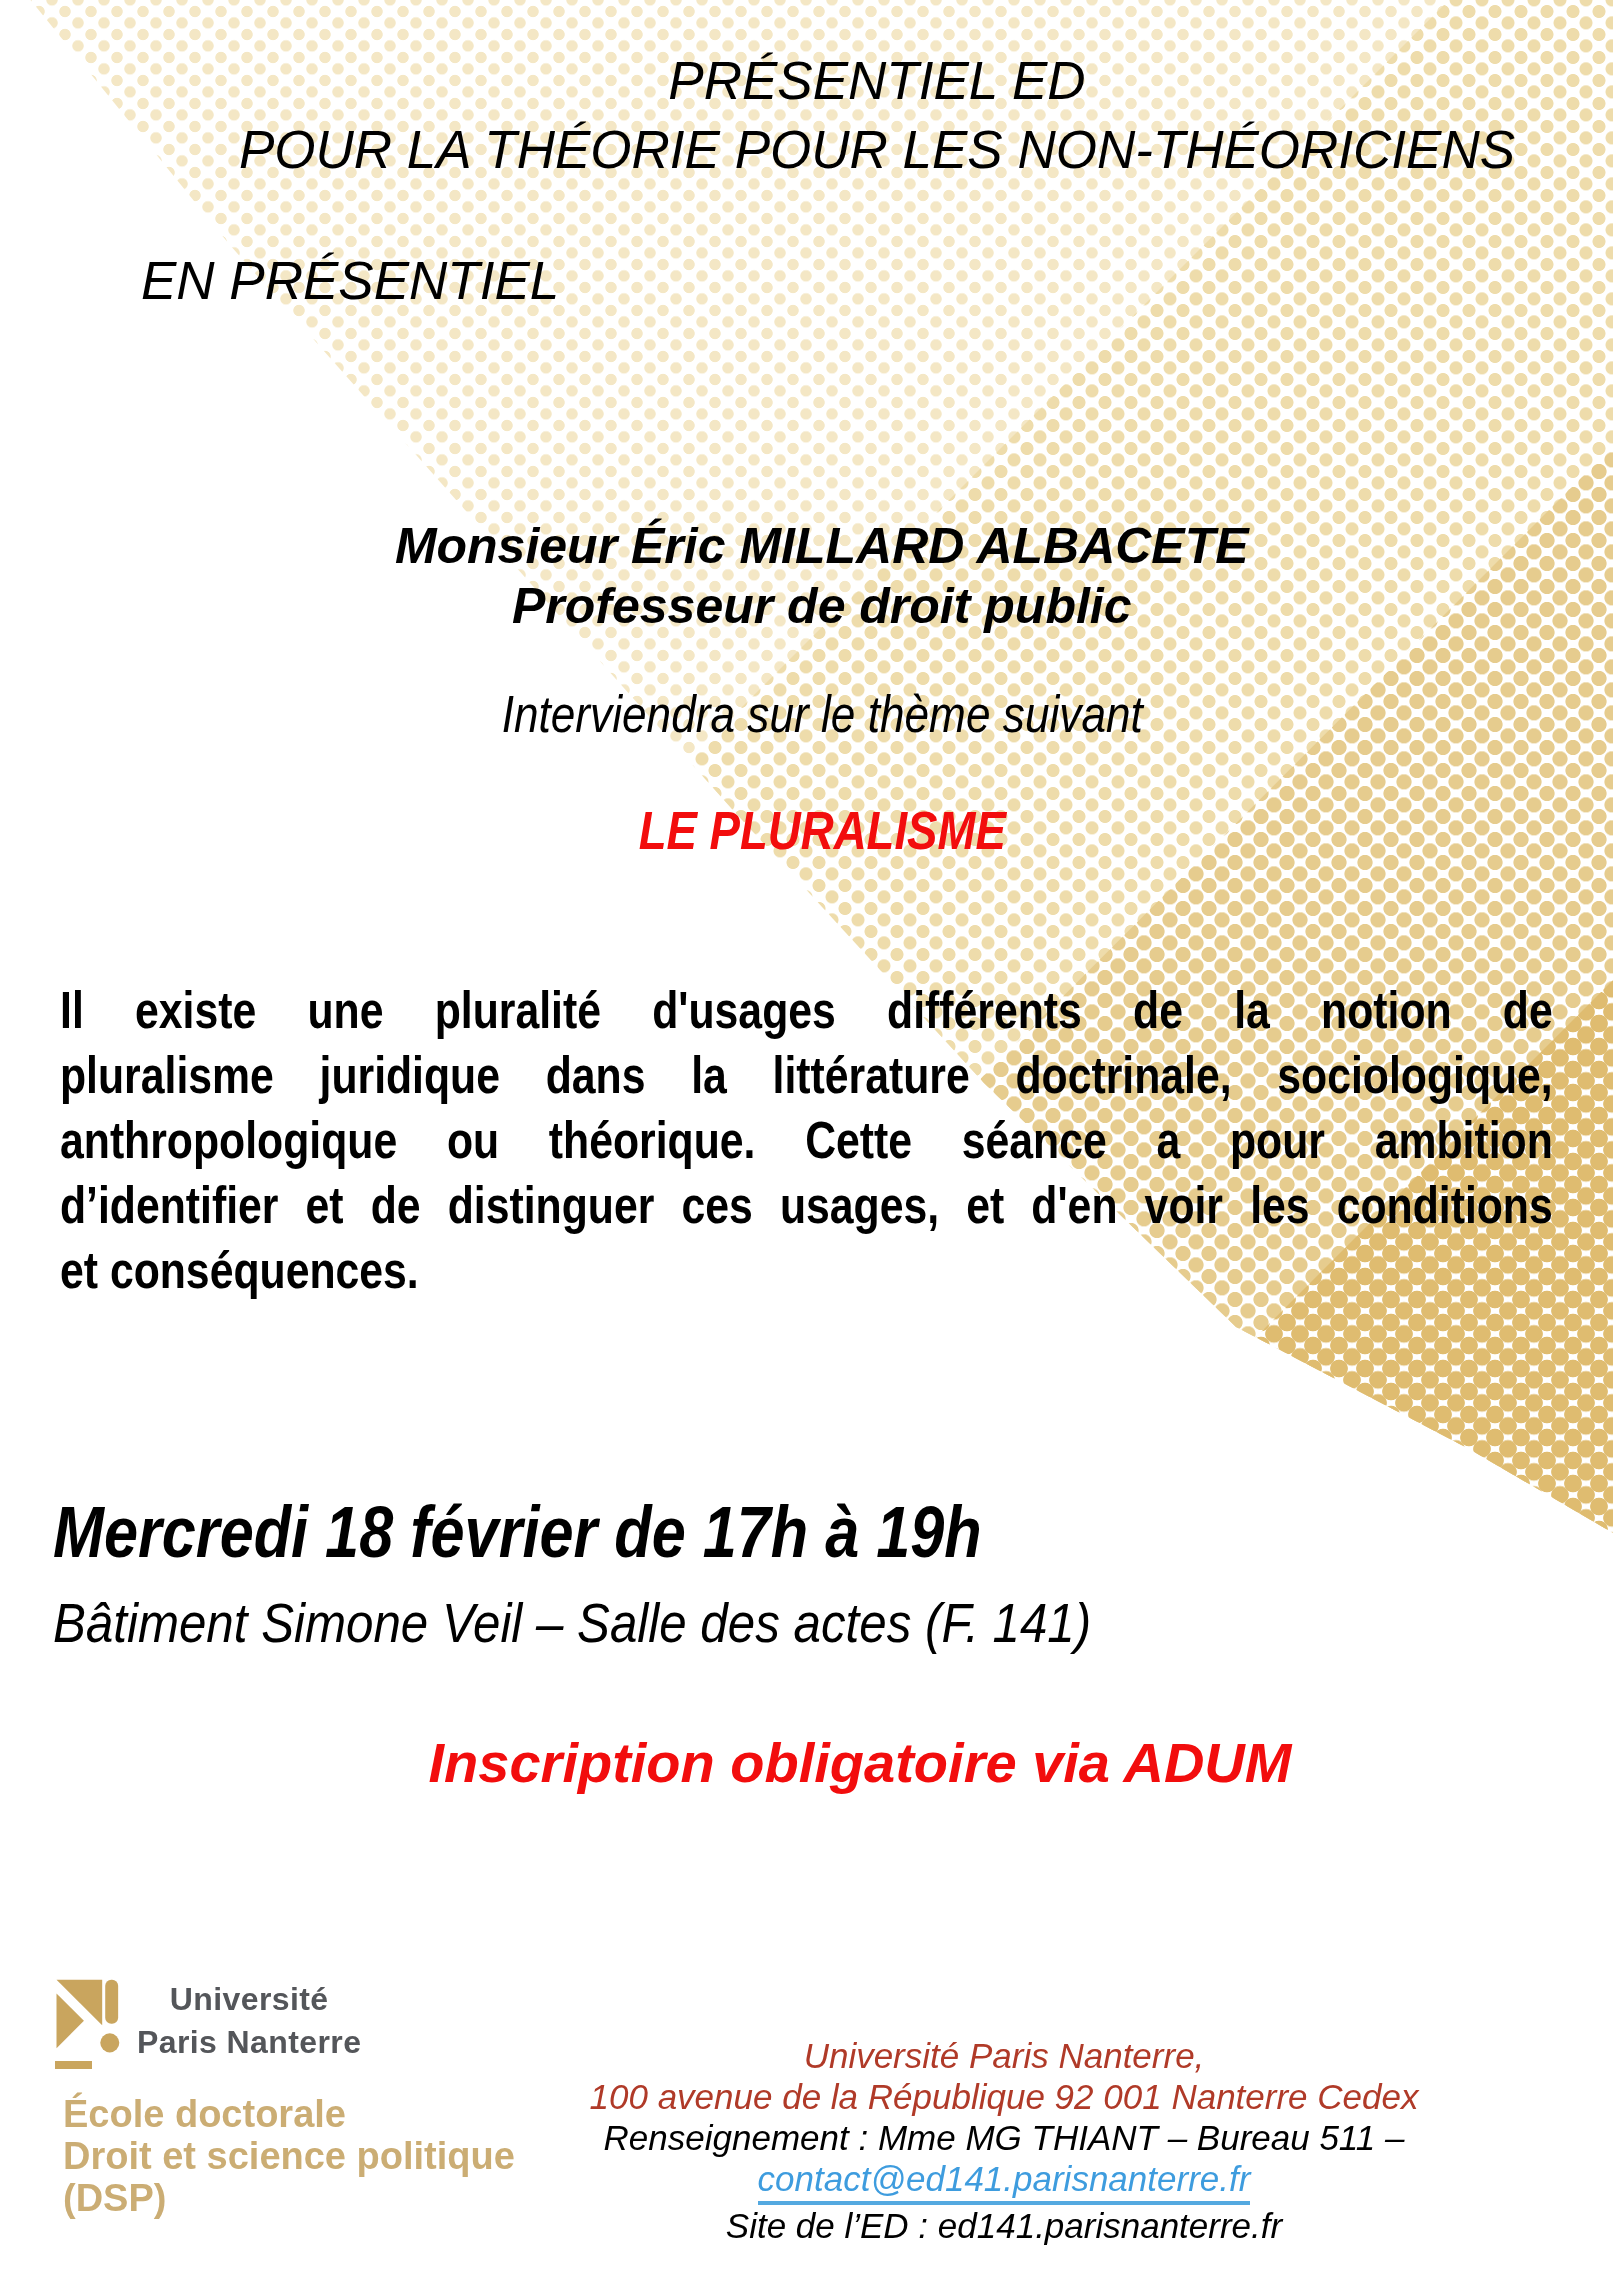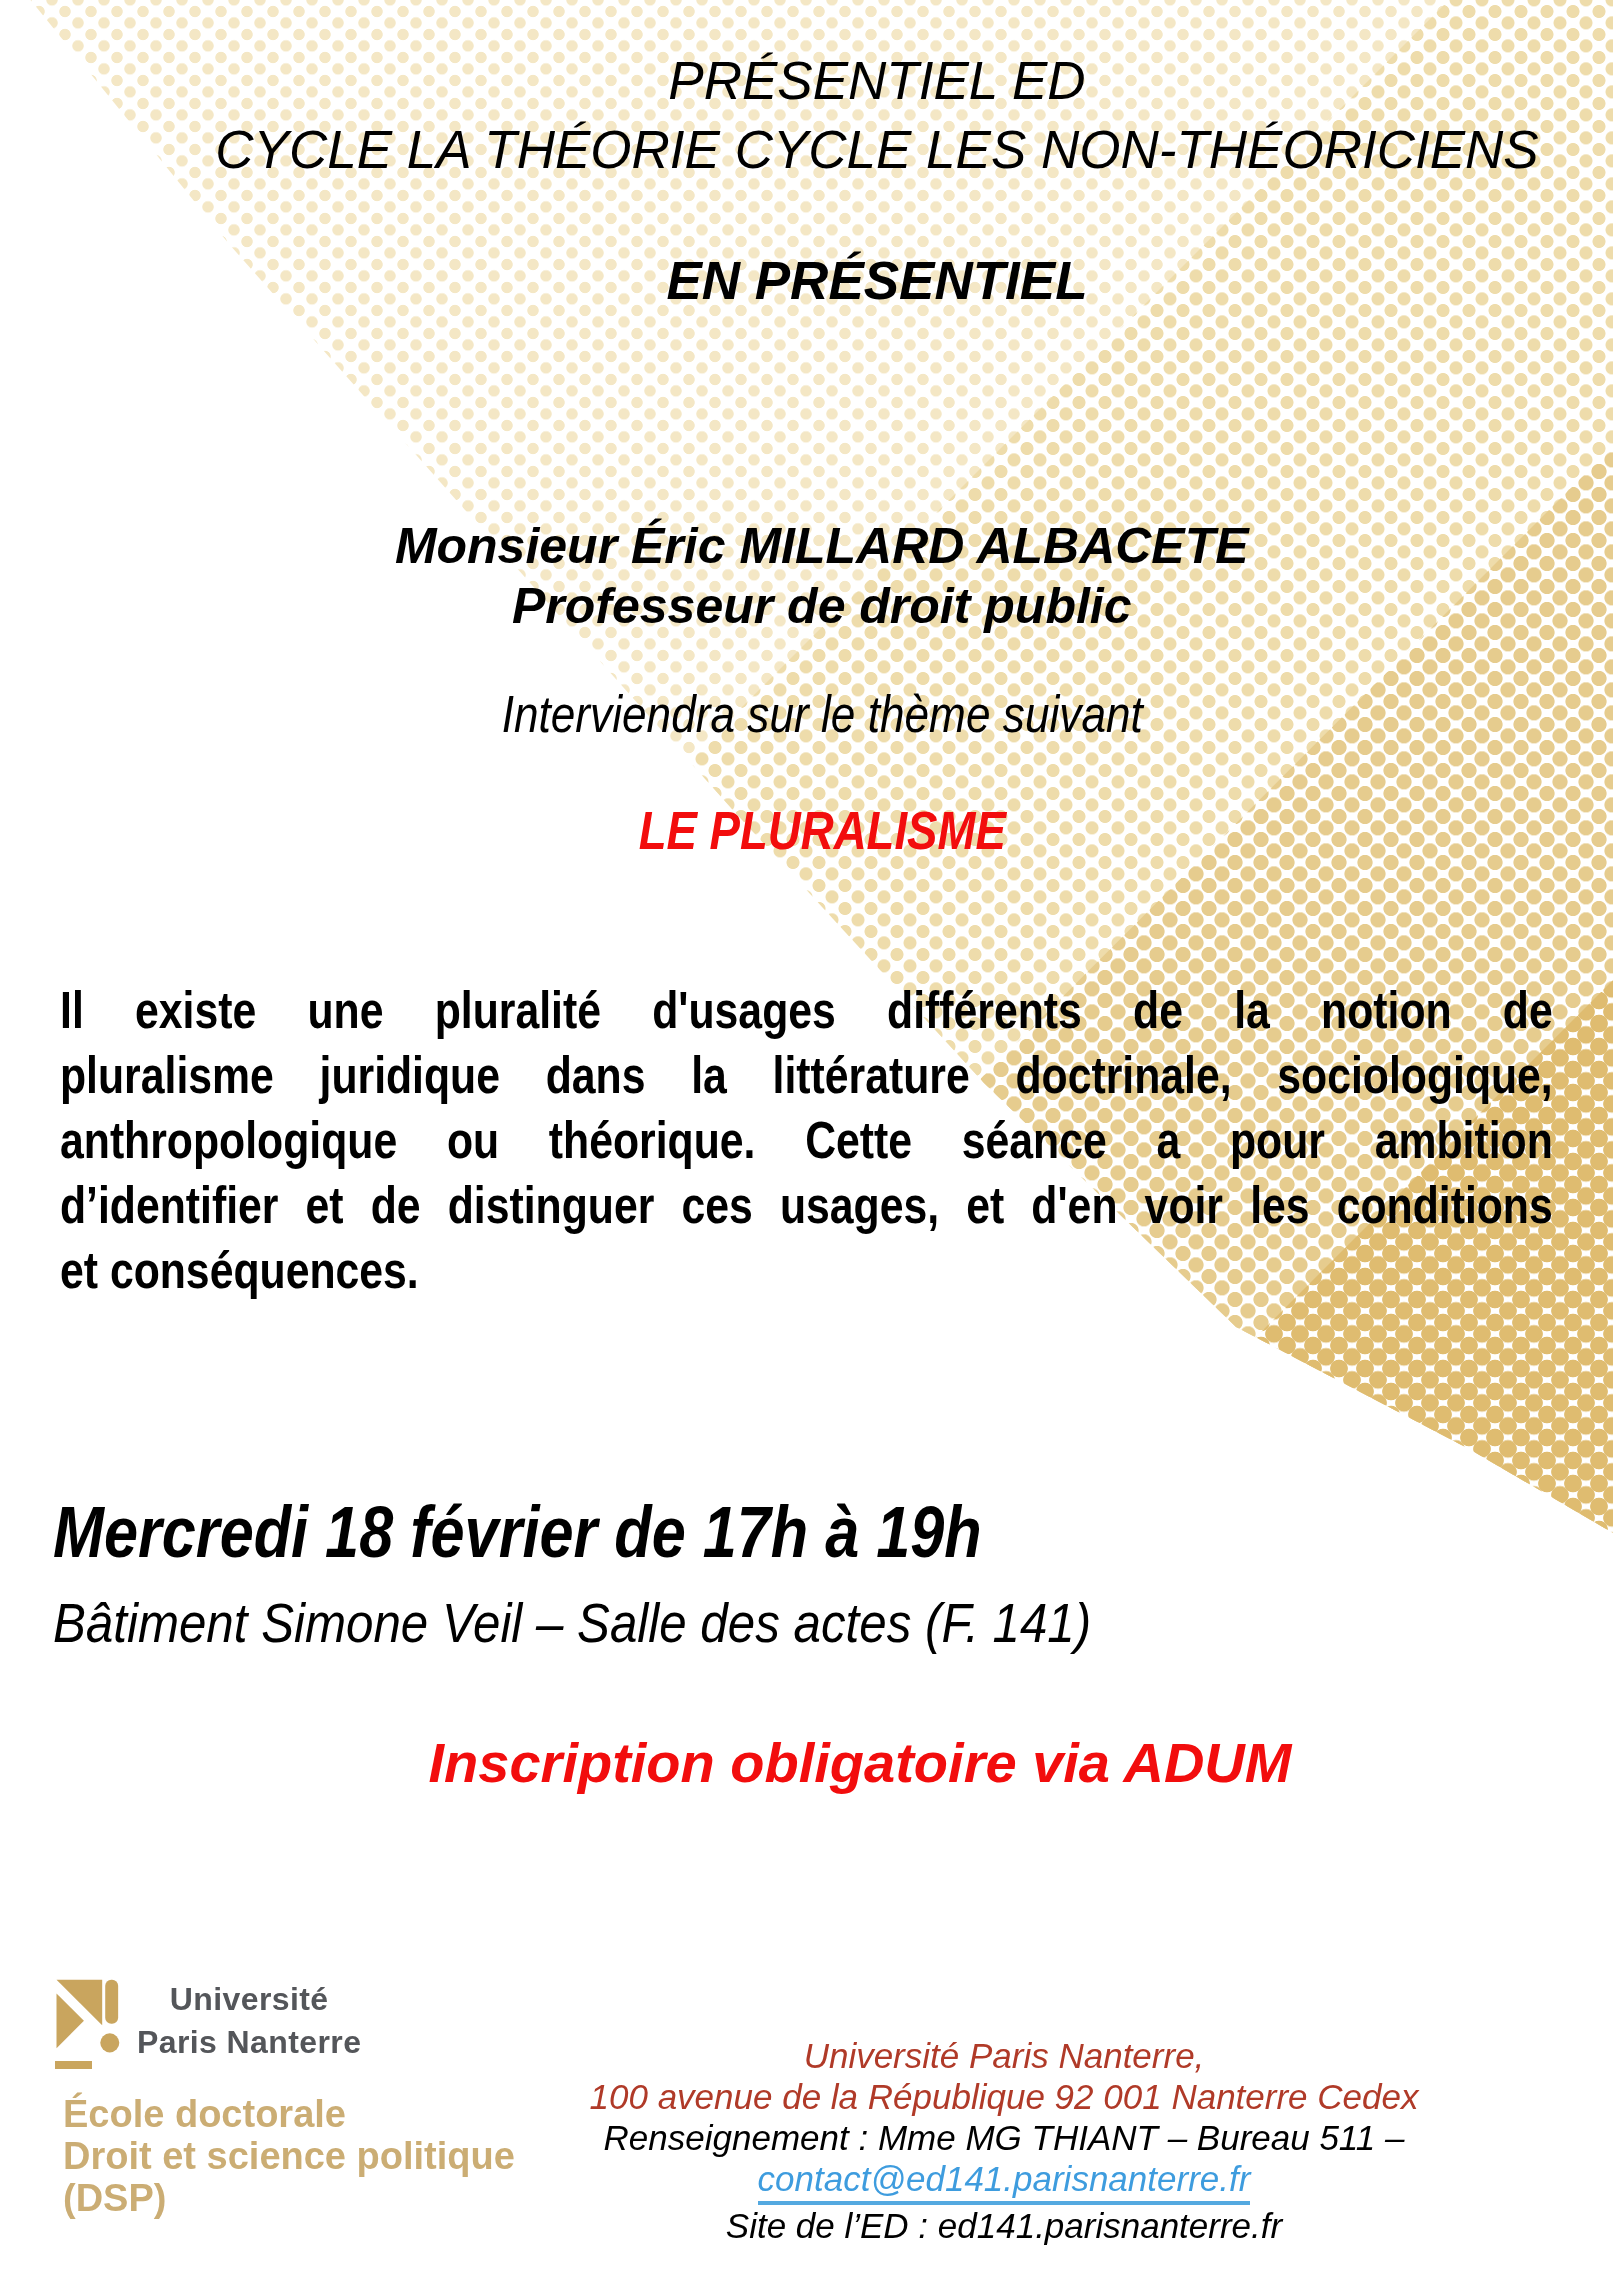--- a/index.html
+++ b/index.html
@@ -31,22 +31,22 @@
       clip-path:polygon(1613px 446px,1613px 2295px,0 2295px,0 2060px);}
   .d4{background-image:
       radial-gradient(circle,var(--dot-dark) 8.4px,transparent 9.2px),
       radial-gradient(circle,var(--dot-dark) 8.4px,transparent 9.2px);
       clip-path:polygon(1613px 980px,1613px 2295px,298px 2295px);}
 
   
   .abs{position:absolute;}
   .header-block{left:141px;right:0;top:46px;text-align:center;
     font-style:italic;font-size:53px;line-height:69px;}
-  .presentiel{left:141px;right:0;top:246px;text-align:center;
-    font-style:italic;font-size:53px;line-height:69px;font-weight:bold;}
+  .presentiel{left:141px;right:0;top:246px;text-align:left;
+    font-style:italic;font-size:53px;line-height:69px;}
   .speaker-block{left:30.5px;right:0;top:516px;text-align:center;
     font-style:italic;font-weight:bold;font-size:50px;line-height:60px;}
   .interviendra{left:30.5px;right:0;top:680px;text-align:center;
     font-style:italic;font-size:52px;line-height:69px;
     transform:scaleX(.85);transform-origin:center top;}
   .topic{left:30.5px;right:0;top:795px;text-align:center;color:var(--accent-red);
     font-style:italic;font-weight:bold;font-size:53px;line-height:72px;
     transform:scaleX(.86);transform-origin:center top;}
   .abstract{left:60px;top:978px;width:1816px;
     font-weight:bold;font-size:52px;line-height:65px;
@@ -84,21 +84,21 @@
 
   <div class="halftone">
     <div class="dots d1"></div>
     <div class="dots d2"></div>
     <div class="dots d3"></div>
     <div class="dots d4"></div>
   </div>
 
   <header class="abs header-block">
     <div>PRÉSENTIEL ED</div>
-    <div>CYCLE LA THÉORIE CYCLE LES NON-THÉORICIENS</div>
+    <div>POUR LA THÉORIE POUR LES NON-THÉORICIENS</div>
   </header>
 
   <div class="abs presentiel">EN PRÉSENTIEL</div>
 
   <section class="abs speaker-block">
     <div>Monsieur Éric MILLARD ALBACETE</div>
     <div>Professeur de droit public</div>
   </section>
 
   <div class="abs interviendra">Interviendra sur le thème suivant</div>

